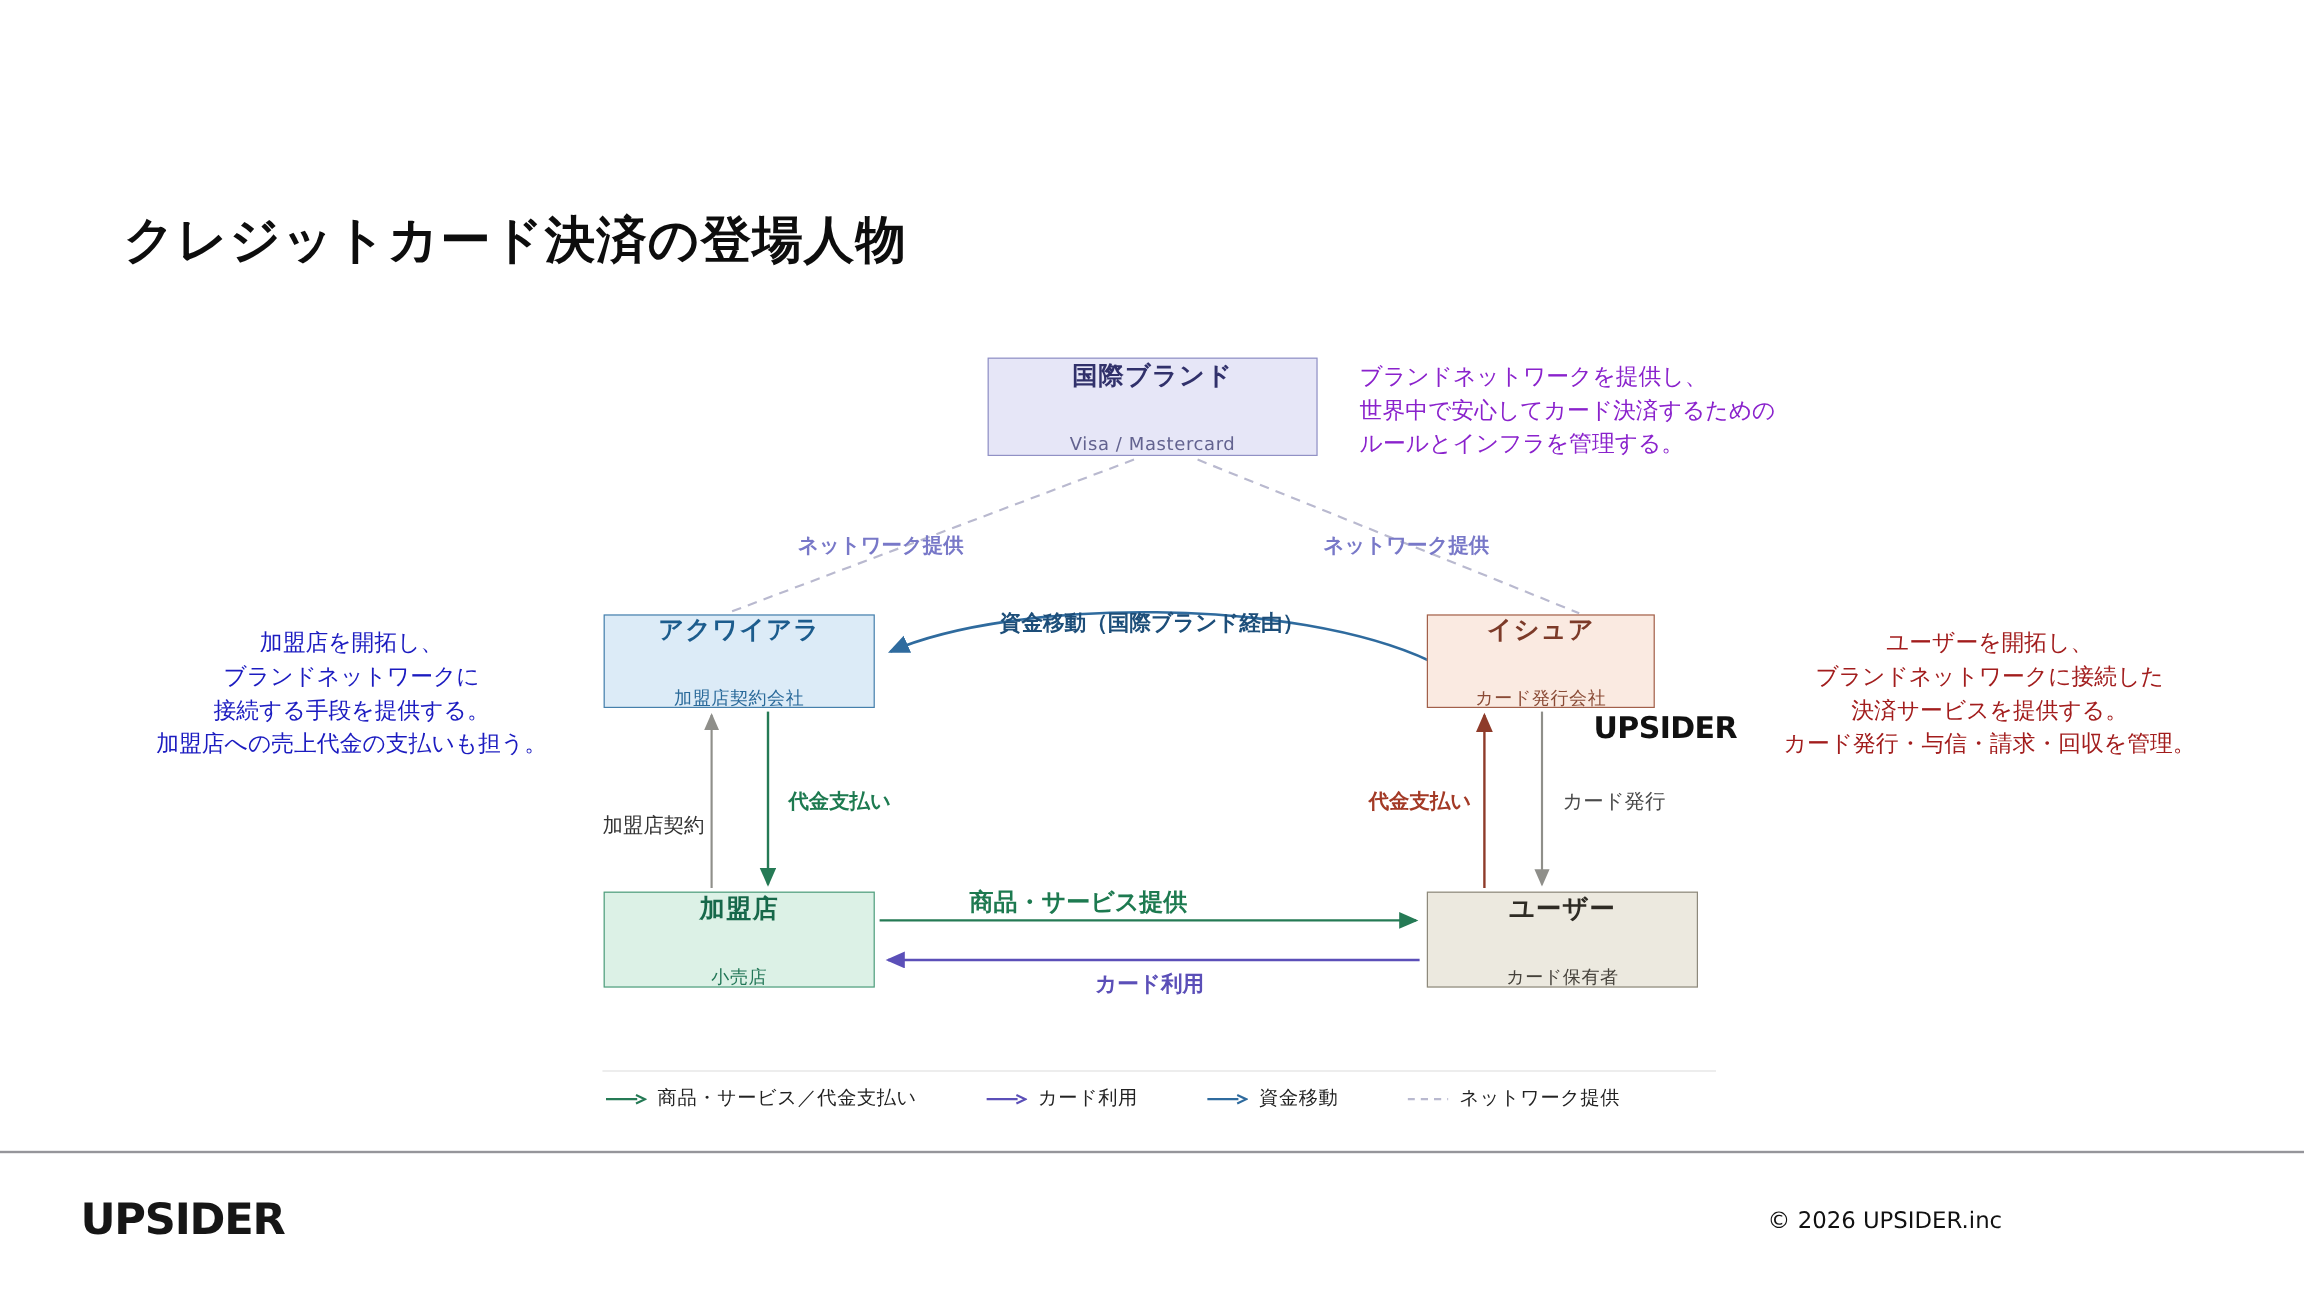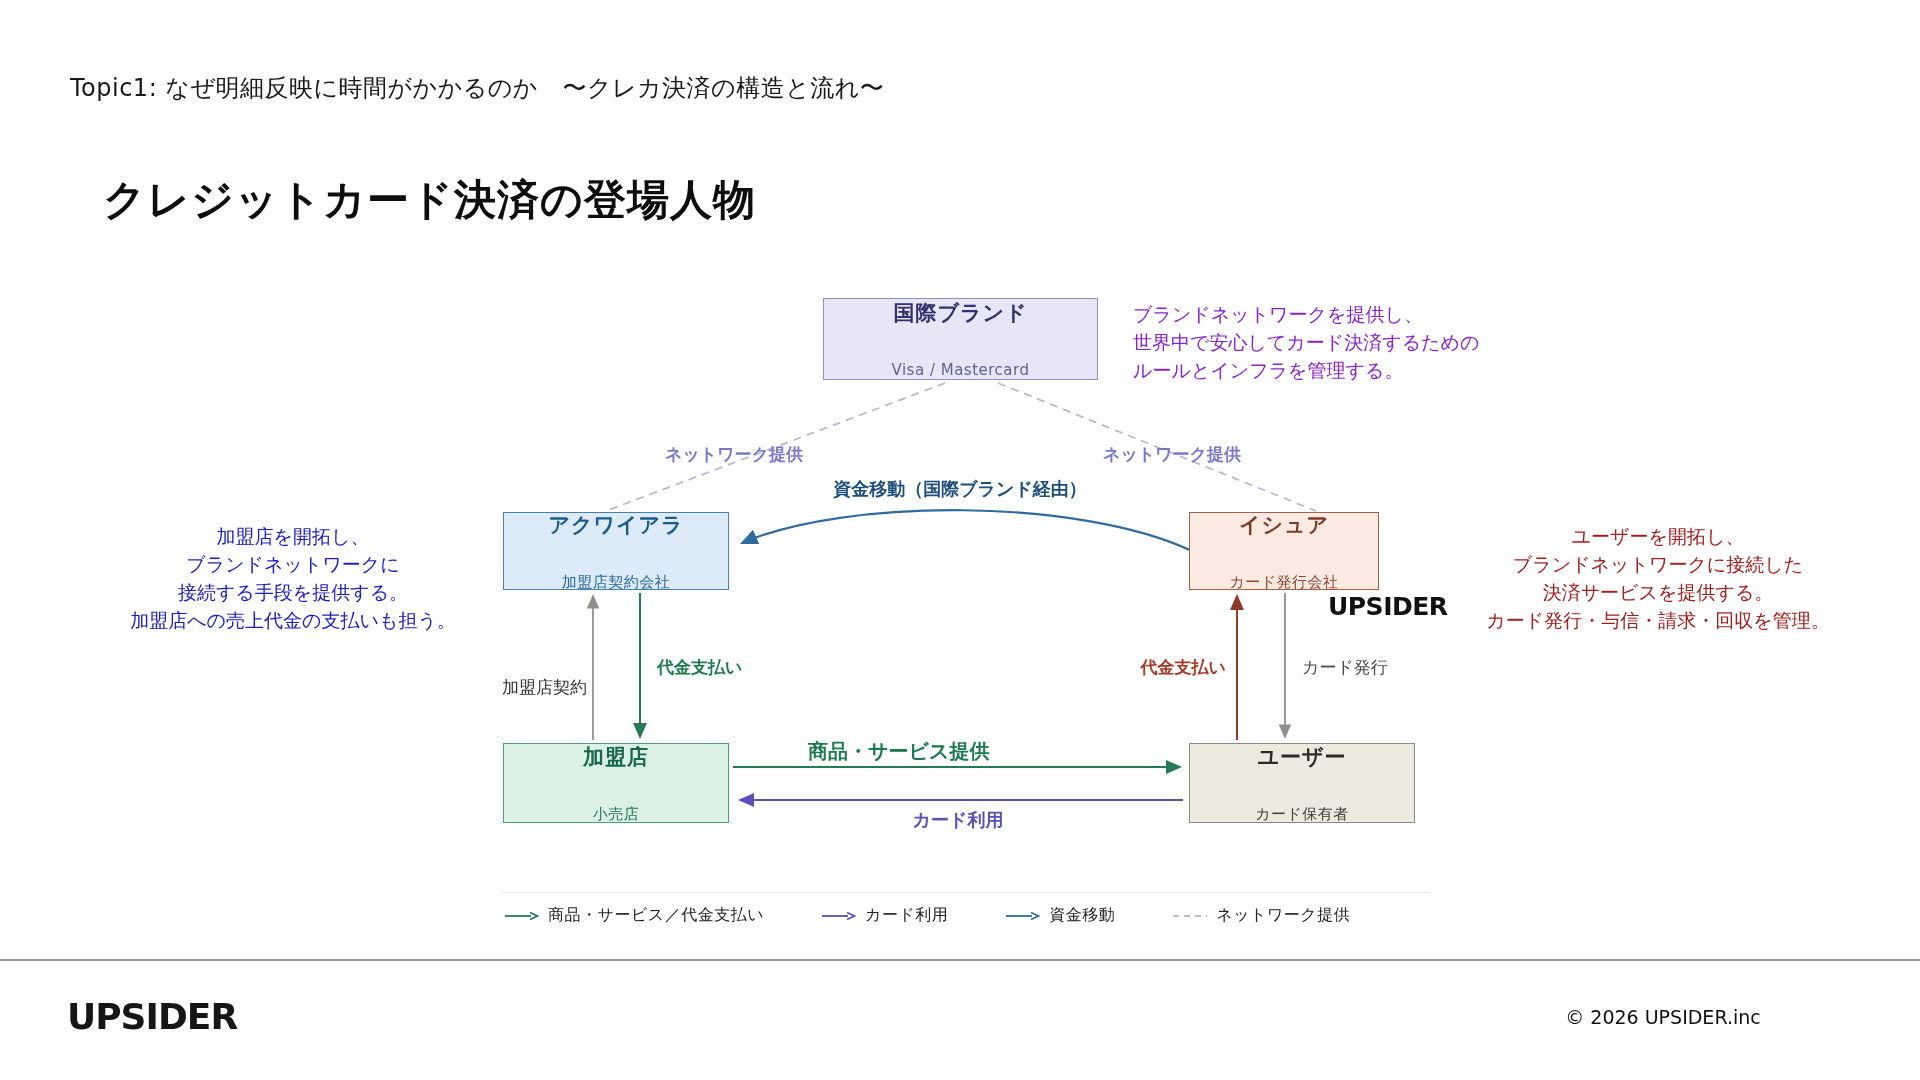--- a/index.html
+++ b/index.html
@@ -89,21 +89,21 @@
   .note-issuer {
     left: 1458px; top: 522px; width: 400px;
     color: #a21d1d; text-align: center;
   }
 
   
   .edge-label { font-size: 17px; }
   .lbl-network-left  { left: 665px;  top: 443px; color: #7878c8; font-weight: 600; }
   .lbl-network-right { left: 1103px; top: 443px; color: #7878c8; font-weight: 600; }
   .lbl-funds {
-    left: 820px; top: 477px; width: 280px; text-align: center;
+    left: 820px; top: 507px; width: 280px; text-align: center;
     color: #1d4e79; font-weight: bold; font-size: 18px;
   }
   .lbl-merchant-contract { left: 495px;  top: 656px; width: 92px; text-align: right; color: #333333; margin-top: 20px; }
   .lbl-payment-left  { left: 657px;  top: 656px; color: #1d7a50; font-weight: bold; }
   .lbl-payment-right { left: 1098px; top: 656px; width: 128px; text-align: right; color: #a33a26; font-weight: bold; }
   .lbl-card-issuing  { left: 1302px; top: 656px; color: #4a4a4a; text-align: right; }
   .lbl-goods { left: 808px; top: 738px; width: 300px; text-align: left; color: #1d7a50; font-weight: bold; font-size: 20px; }
   .lbl-card-usage { left: 808px; top: 808px; width: 300px; text-align: center; color: #5b4fb8; font-weight: bold; font-size: 18px; }
 
   .watermark-logo {
@@ -127,32 +127,31 @@
   
   .footer-divider {
     left: 0; top: 959px; width: 1920px; height: 0;
     border-top: 2px solid #95959a;
   }
   .footer-logo {
     left: 67px; top: 996px;
     font-size: 36px; font-weight: 900; color: #161616; letter-spacing: -1px;
   }
   .copyright {
-    left: 1473px; top: 1006px; width: 380px; text-align: center;
+    left: 1473px; top: 1006px; width: 380px; text-align: left;
     font-size: 19px; color: #111111;
   }
 
   .arrows-layer { left: 0; top: 0; width: 1920px; height: 1080px; pointer-events: none; }
 </style>
 </head>
 <body>
 
 <div class="slide">
 
-  <div class="abs topic-line">Topic1: なぜ明細反映に時間がかかるのか　〜クレカ決済の構造と流れ〜</div>
   <div class="abs page-title">クレジットカード決済の登場人物</div>
 
   <svg class="abs arrows-layer" width="1920" height="1080" viewBox="0 0 1920 1080">
     <defs>
       <marker id="ah-green" markerWidth="9" markerHeight="8" refX="7" refY="3.5" orient="auto">
         <path d="M0,0 L8,3.5 L0,7 Z" fill="#257a55"></path>
       </marker>
       <marker id="ah-purple" markerWidth="9" markerHeight="8" refX="7" refY="3.5" orient="auto">
         <path d="M0,0 L8,3.5 L0,7 Z" fill="#5b4fb8"></path>
       </marker>

